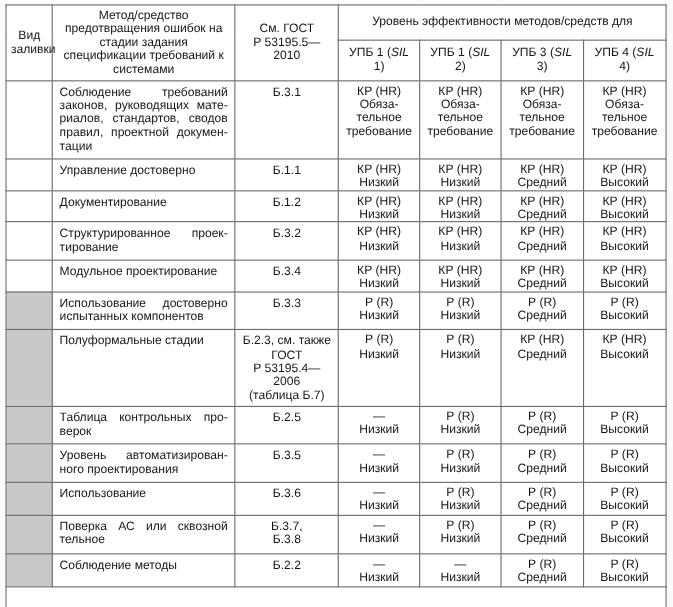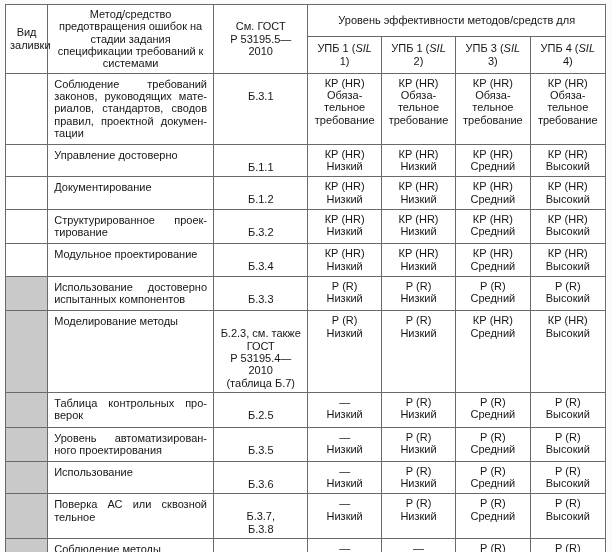--- a/index.html
+++ b/index.html
@@ -33,21 +33,21 @@
   }
   thead th{vertical-align:middle;}
   .h-eff{height:27px;}
   .h-sil{height:29px;}
   .c-fill{padding:0;}
   .c-fill.shaded{background:var(--shaded);}
   .c-method{
     text-align:justify;
     padding:4px 6px 5px 6px;
   }
-  .c-gost{white-space:pre-line;padding-top:16px;}
+  .c-gost{white-space:pre-line;padding-top:4px;}
   .pre{white-space:pre-line;}
   .c-level{padding:3px 2px 0 2px;}
   .row-tall td{height:66px;margin-left:13px;}
   .row-pad td{height:30px;}
   .note-cell{
     text-align:left;
     padding:6px 8px 8px 8px;
     height:36px;
   }
   .it{font-style:italic;}
@@ -203,24 +203,24 @@
             <div>Р (R)</div>
             <div>Средний</div>
           </td>
           <td class="c-level">
             <div>Р (R)</div>
             <div>Высокий</div>
           </td>
         </tr>
         <tr>
           <td class="c-fill shaded"></td>
-          <td class="c-method">Моделирование методы</td>
+          <td class="c-method">Полуформальные стадии</td>
           <td class="c-gost">Б.2.3, см. также
 ГОСТ
-Р 53195.4—2010
+Р 53195.4—2006
 (таблица Б.7)</td>
           <td class="c-level">
             <div>Р (R)</div>
             <div>Низкий</div>
           </td>
           <td class="c-level">
             <div>Р (R)</div>
             <div>Низкий</div>
           </td>
           <td class="c-level">

